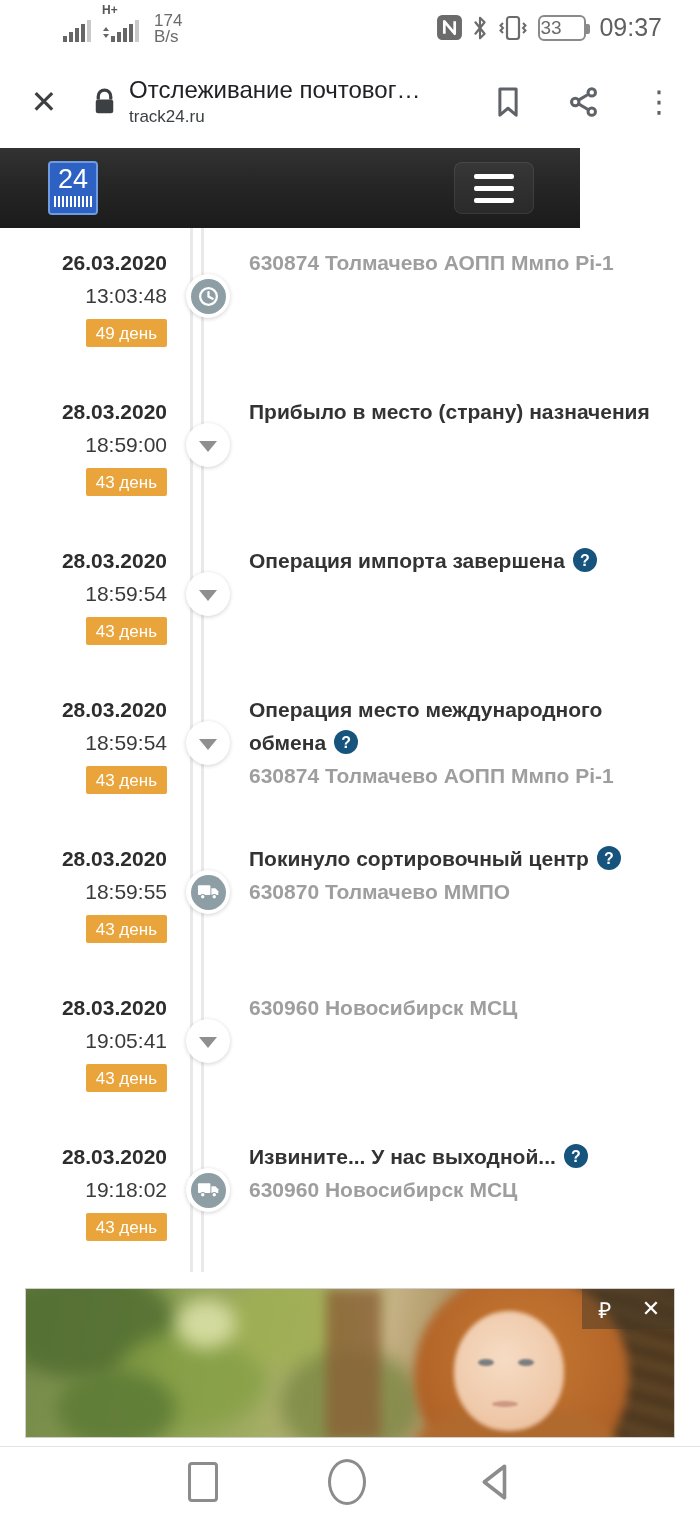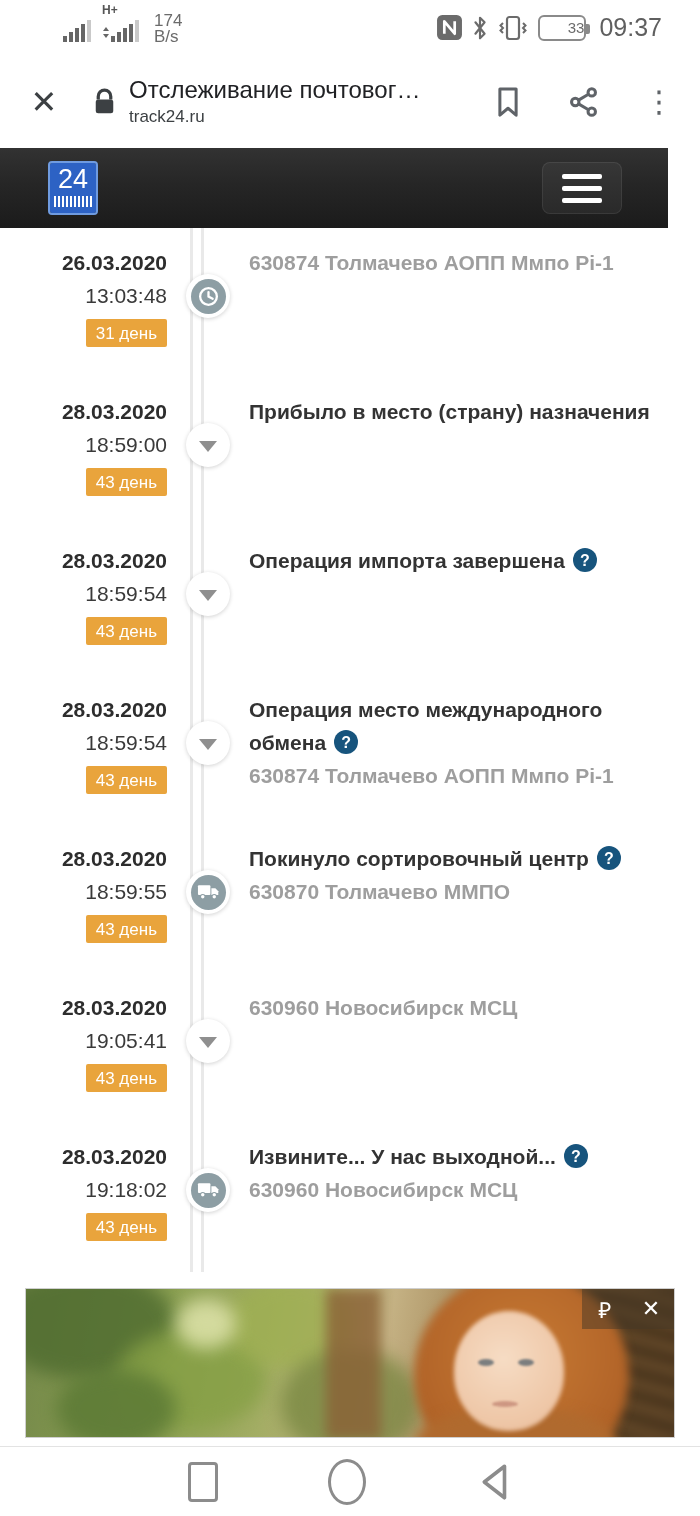--- a/index.html
+++ b/index.html
@@ -9,37 +9,37 @@
 
   
   .statusbar { position:absolute; top:0; left:0; width:700px; height:55px;
     display:flex; align-items:center; color:#6b6b6b; }
   .sb-left { display:flex; align-items:flex-end; gap:6px; margin-left:62px; }
   .sig { position:relative; }
   .sig-hplus { position:absolute; top:-12px; left:2px; font-size:12px; font-weight:bold; color:#555; letter-spacing:0; }
   .sb-speed { font-size:17px; line-height:16px; color:#6b6b6b; margin-left:8px; text-align:left; margin-bottom:-2px;}
   .sb-right { margin-left:auto; display:flex; align-items:center; gap:9px; margin-right:38px; }
   .battery { position:relative; width:48px; height:26px; border:2px solid #8a8a8a; border-radius:6px;
-    display:flex; align-items:center; justify-content:flex-end; font-size:15px; color:#6b6b6b; }
+    display:flex; align-items:center; justify-content:flex-start; font-size:19px; color:#6b6b6b; }
   .battery:after { content:""; position:absolute; right:-6px; top:7px; width:4px; height:10px; background:#8a8a8a; border-radius:0 2px 2px 0; }
   .sb-time { font-size:25px; color:#5f5f5f; margin-left:4px; }
 
   
   .browserbar { position:absolute; top:55px; left:0; width:700px; height:93px; background:#fff;
     display:flex; align-items:center; }
   .bb-close { font-size:32px; color:#3c4043; margin-left:24px; width:40px; text-align:center; }
   .bb-lock { margin-left:28px; display:flex; align-items:center; }
   .bb-titles { margin-left:12px; width:330px; overflow:hidden; }
   .bb-title { font-size:24px; color:#202124; white-space:nowrap; }
   .bb-url { font-size:17px; color:#3c4043; margin-top:3px; }
   .bb-actions { margin-left:auto; display:flex; align-items:center; gap:44px; margin-right:26px; }
   .bb-dots { font-size:30px; color:#5f6368; letter-spacing:0; line-height:30px; }
 
   
-  .siteheader { position:absolute; top:148px; left:0; width:668px; height:80px;
+  .siteheader { position:absolute; top:148px; left:0; width:580px; height:80px;
     background:linear-gradient(180deg,#323232 0%,#262626 45%,#1b1b1b 100%);
     display:flex; align-items:center; }
   .logo { margin-left:50px; width:46px; height:50px; background:#2d62c4; border-radius:2px;
     display:flex; flex-direction:column; align-items:center; justify-content:flex-start;
     outline:2px solid #6f9be0; }
   .logo-num { color:#fff; font-size:27px; line-height:32px; font-weight:normal; }
   .logo-bars { width:38px; height:11px; margin-top:1px;
     background:repeating-linear-gradient(90deg,#fff 0 2px,transparent 2px 4px); }
   .burger { margin-left:auto; margin-right:46px; width:80px; height:52px; border-radius:8px;
     background:rgba(255,255,255,0.05); border:1px solid rgba(255,255,255,0.08);
@@ -214,21 +214,21 @@
     </div>
   </div>
 
   <div class="content">
     <div class="tl-line"></div>
     <div class="events">
         <div class="ev-row">
       <div class="ev-datecol">
         <div class="ev-date">26.03.2020</div>
         <div class="ev-time">13:03:48</div>
-        <span class="ev-badge">31 день</span>
+        <span class="ev-badge">49 день</span>
       </div>
       <div class="ev-iconcol">
         <div class="node">
               <span class="node-inner">
                 <svg width="23" height="23" viewBox="0 0 22 22">
                   <circle cx="11" cy="11" r="8" fill="none" stroke="#fff" stroke-width="2.2"></circle>
                   <path d="M11 6.8 V11 L15 13.2" stroke="#fff" stroke-width="2.2" fill="none" stroke-linecap="round"></path>
                 </svg>
               </span>
             </div>

